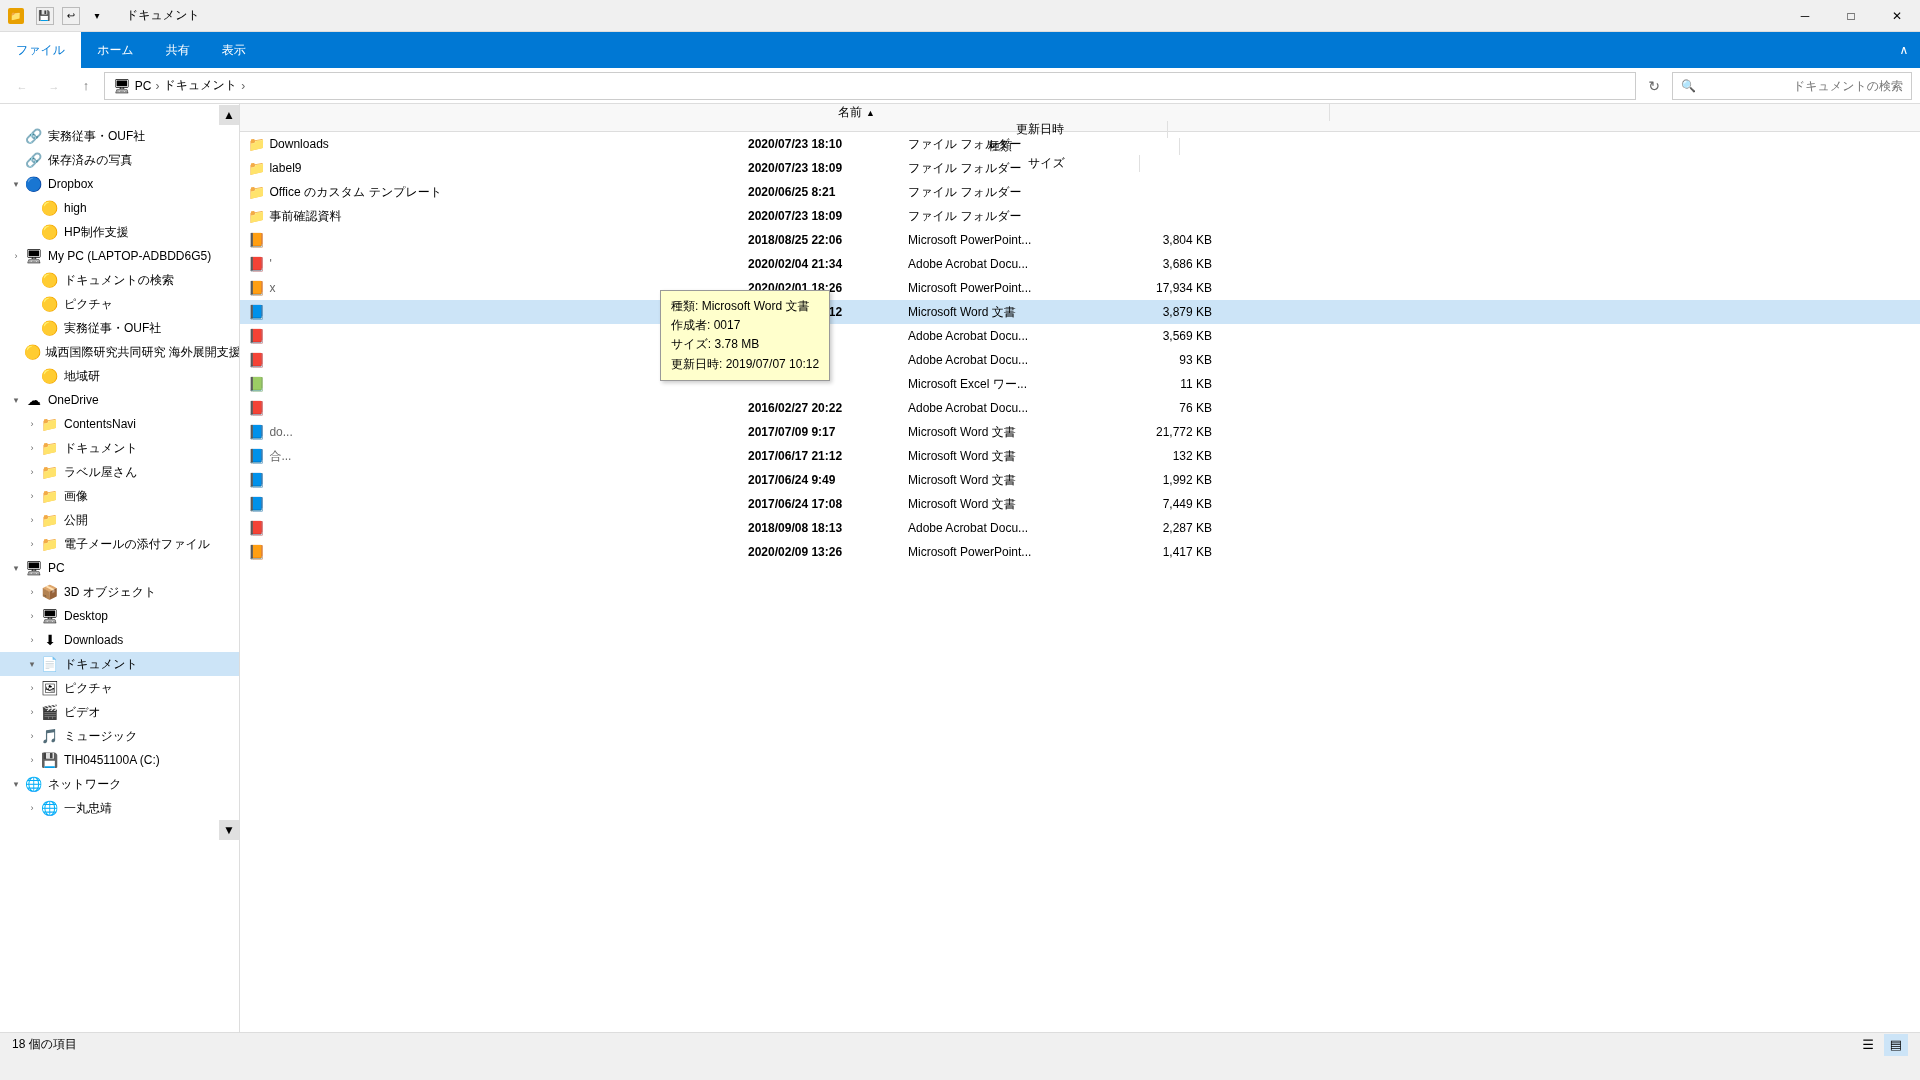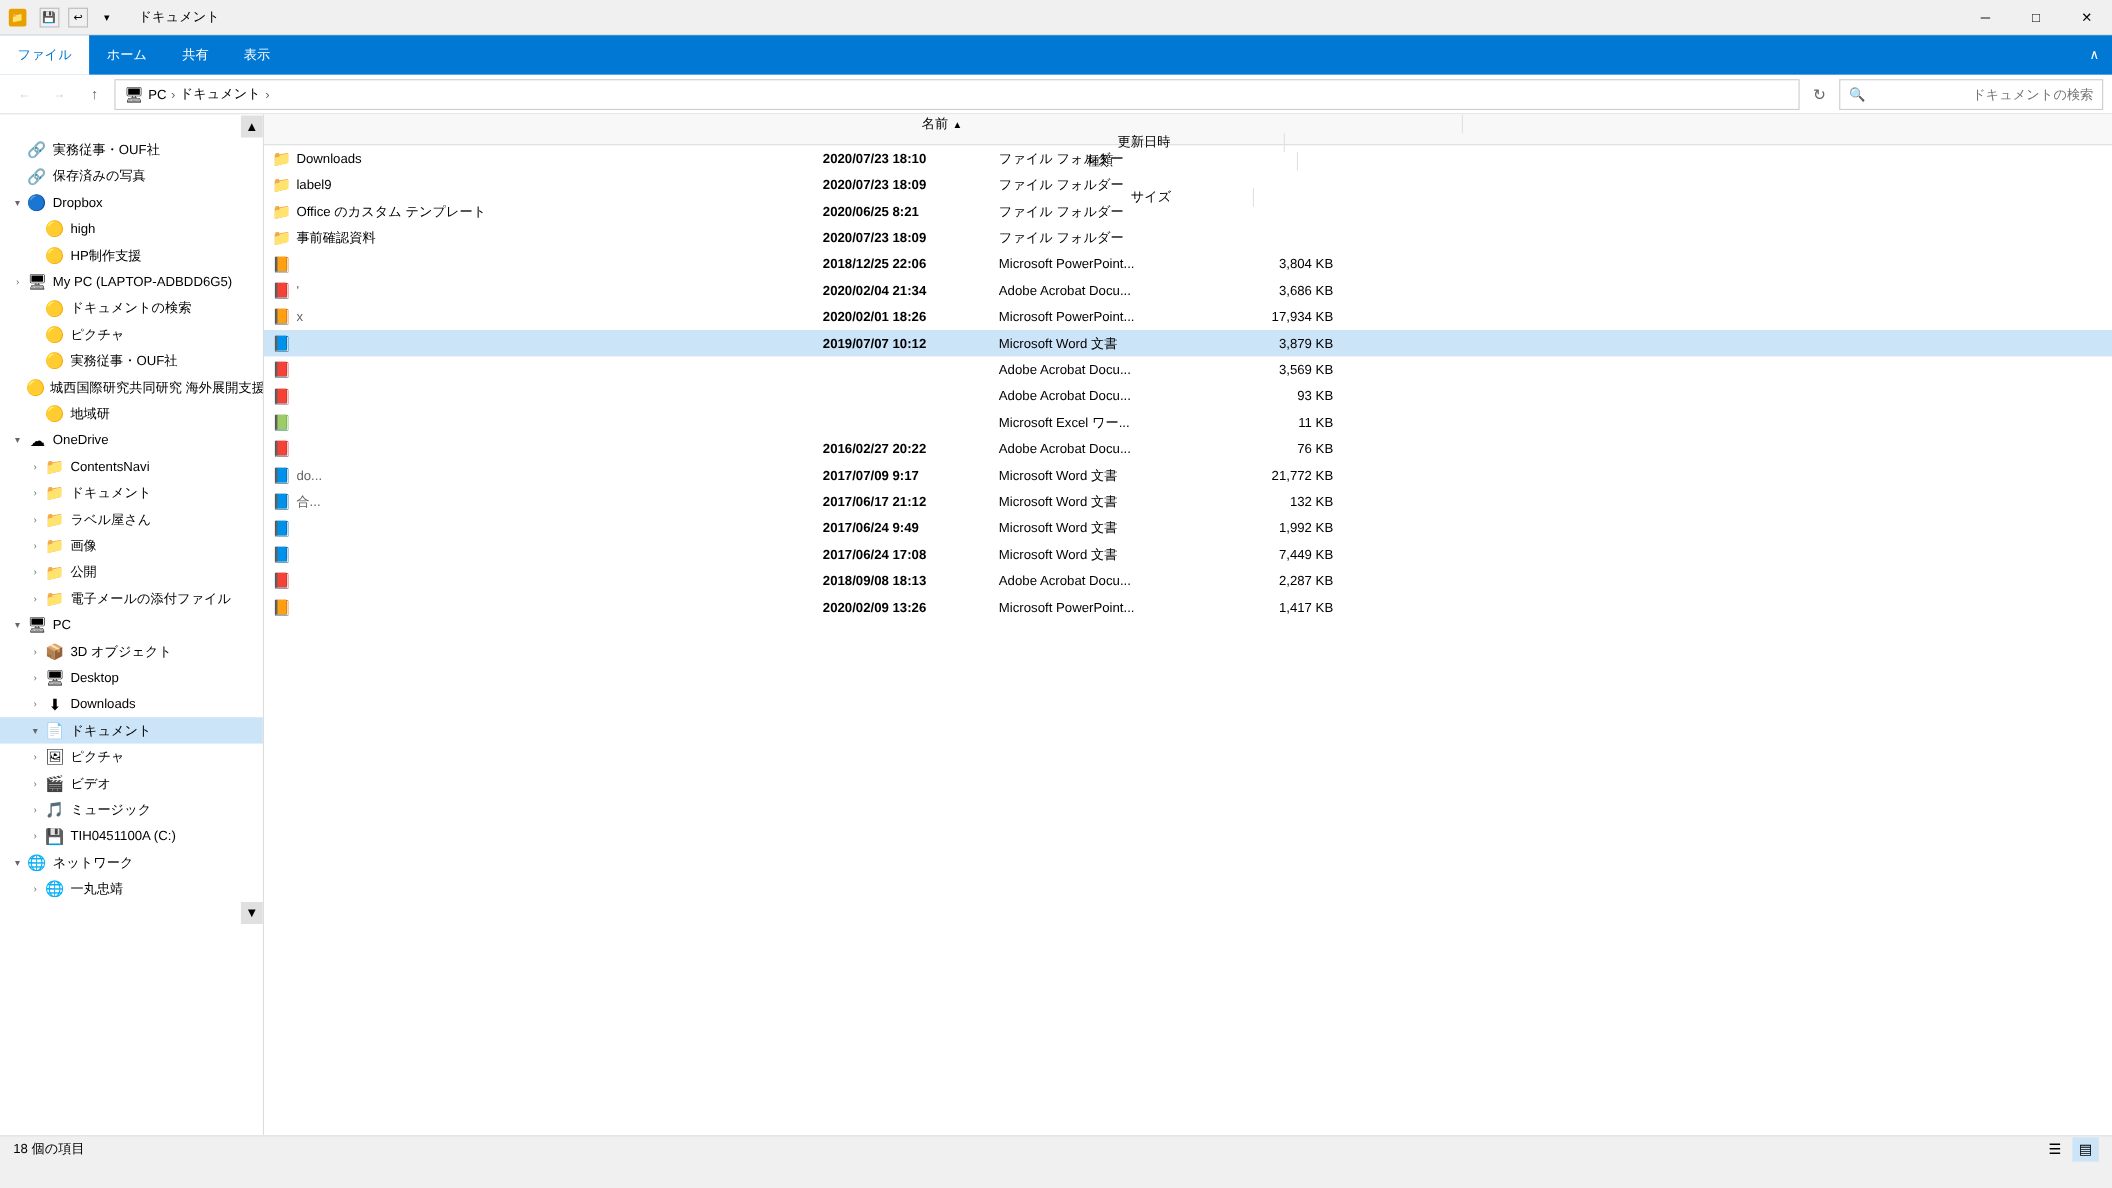--- a/index.html
+++ b/index.html
@@ -140,21 +140,21 @@
       height: 100%;
       display: flex;
       align-items: center;
       border-right: 1px solid #e0e0e0;
       user-select: none;
     }
     .col-header .sort-arrow { margin-left: 4px; font-size: 9px; }
     .col-name { width: 500px; min-width: 500px; }
     .col-date { width: 160px; min-width: 160px; margin-left: 16px; }
     .col-type { width: 200px; min-width: 200px; }
-    .col-size { width: 120px; min-width: 120px; margin-top: 16px; }
+    .col-size { width: 120px; min-width: 120px; }
 
     .file-list {
       flex: 1;
       overflow-y: auto;
       overflow-x: hidden;
     }
     .file-row {
       height: 24px;
       display: flex;
       align-items: center;
@@ -479,21 +479,21 @@
               <span>事前確認資料</span>
             </div>
             <div class="file-cell date-cell">2020/07/23 18:09</div>
             <div class="file-cell type-cell">ファイル フォルダー</div>
             <div class="file-cell size-cell"></div>
           </div>
           <div class="file-row">
             <div class="file-cell name-cell">
               <span class="file-icon ppt-icon">📙</span>
             </div>
-            <div class="file-cell date-cell">2018/12/25 22:06</div>
+            <div class="file-cell date-cell">2018/08/25 22:06</div>
             <div class="file-cell type-cell">Microsoft PowerPoint...</div>
             <div class="file-cell size-cell">3,804 KB</div>
           </div>
           <div class="file-row">
             <div class="file-cell name-cell">
               <span class="file-icon pdf-icon">📕</span>
               <span class="prefix-text">'</span>
             </div>
             <div class="file-cell date-cell">2020/02/04 21:34</div>
             <div class="file-cell type-cell">Adobe Acrobat Docu...</div>
@@ -508,20 +508,21 @@
             <div class="file-cell type-cell">Microsoft PowerPoint...</div>
             <div class="file-cell size-cell">17,934 KB</div>
           </div>
           <div class="file-row tooltip-row" style="position: relative;">
             <div class="file-cell name-cell">
               <span class="file-icon word-icon">📘</span>
             </div>
             <div class="file-cell date-cell">2019/07/07 10:12</div>
             <div class="file-cell type-cell">Microsoft Word 文書</div>
             <div class="file-cell size-cell">3,879 KB</div>
+            <div class="tooltip">種類: Microsoft Word 文書<br>作成者: 0017<br>サイズ: 3.78 MB<br>更新日時: 2019/07/07 10:12</div>
           </div>
           <div class="file-row">
             <div class="file-cell name-cell">
               <span class="file-icon pdf-icon">📕</span>
             </div>
             <div class="file-cell date-cell"></div>
             <div class="file-cell type-cell">Adobe Acrobat Docu...</div>
             <div class="file-cell size-cell">3,569 KB</div>
           </div>
           <div class="file-row">

